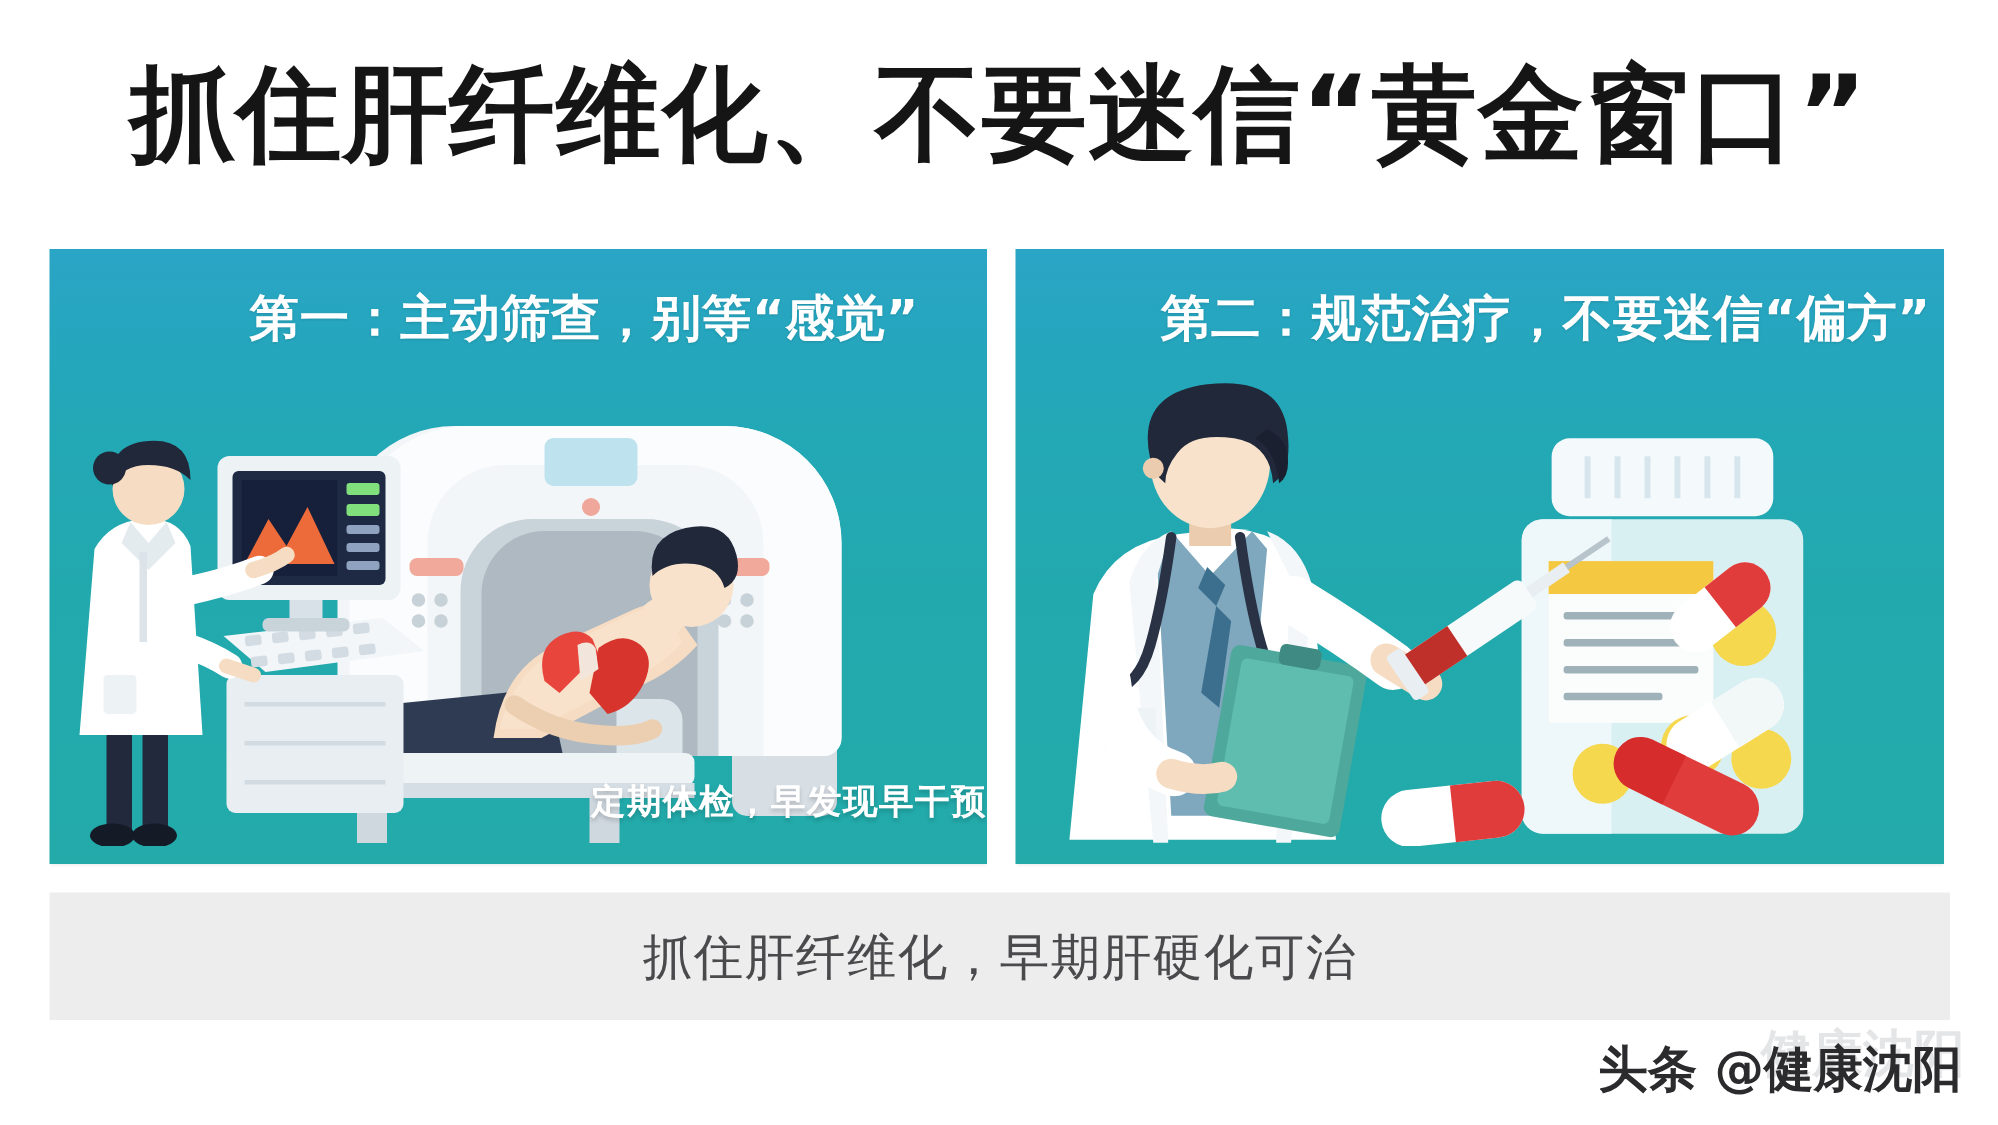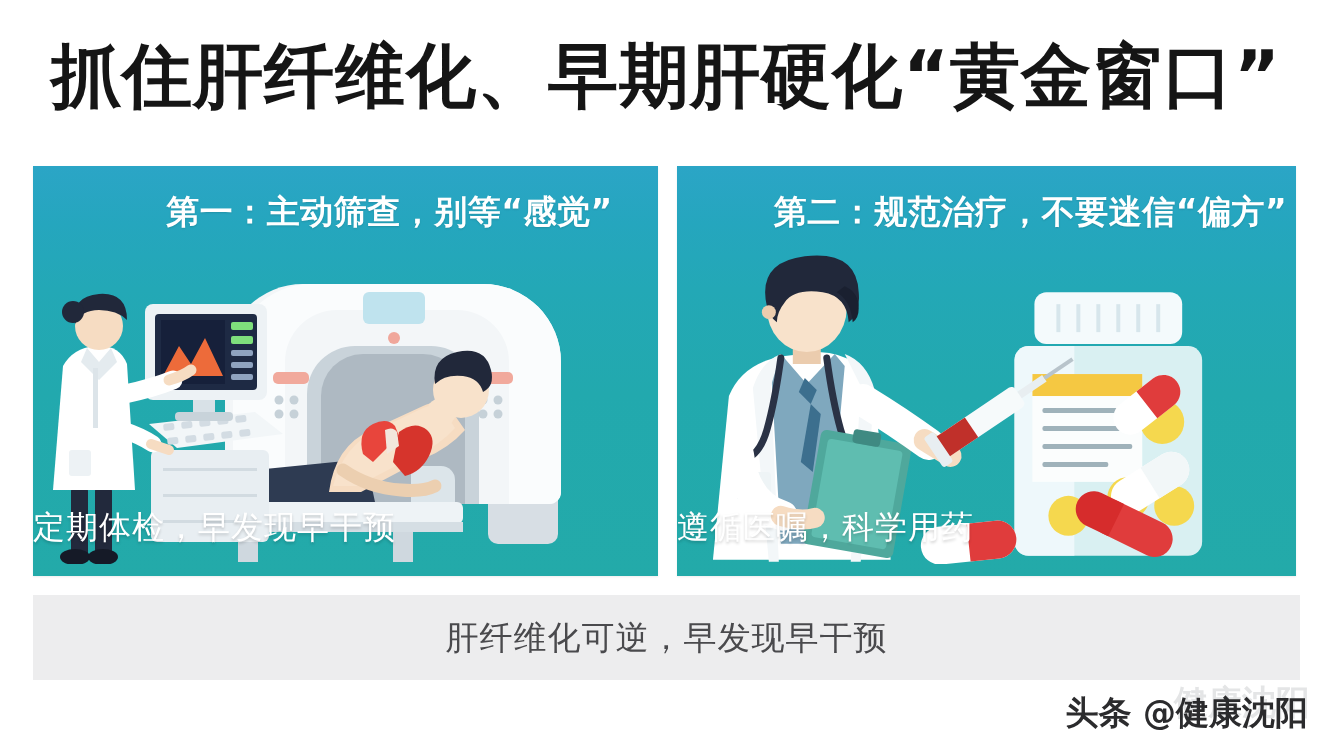--- a/index.html
+++ b/index.html
@@ -56,24 +56,24 @@
     white-space: nowrap;
     text-shadow: 0 1px 2px rgba(0,0,0,0.13);
     font-family: "DejaVu Sans", "Liberation Sans", sans-serif;
     padding-left: 44px;
   }
   .panel-caption {
     position: absolute;
     bottom: 26px;
     left: 0;
     width: 100%;
-    text-align: left;
+    text-align: right;
     color: #ffffff;
-    font-size: 32px;
-    font-weight: normal;
+    font-size: 23px;
+    font-weight: bold;
     letter-spacing: 1px;
     white-space: nowrap;
     text-shadow: 0 2px 3px rgba(0,0,0,0.18);
     font-family: "DejaVu Sans", "Liberation Sans", sans-serif;
   }
 
   .illus {
     position: absolute;
     top: 88px;
     left: 0;
@@ -132,21 +132,21 @@
     font-size: 33px;
     font-weight: bold;
     color: #2b2b2d;
     white-space: nowrap;
     font-family: "DejaVu Sans", "Liberation Sans", sans-serif;
   }
 </style>
 </head>
 <body>
 
-<div id="main-title">抓住肝纤维化、早期肝硬化“黄金窗口”</div>
+<div id="main-title">抓住肝纤维化、不要迷信“黄金窗口”</div>
 
 <div id="panel-left" class="panel">
 
   <div class="panel-heading">第一：主动筛查，别等“感觉”</div>
 
   <div class="illus">
     <svg viewBox="0 0 625 310" preserveAspectRatio="xMidYMid meet">
 
       <g>
         <rect x="455" y="100" width="70" height="190" rx="10" fill="#D7DEE4"></rect>
@@ -367,23 +367,22 @@
         <ellipse cx="130" cy="54" rx="40" ry="44" fill="#F8E2CB"></ellipse>
 
         <path d="M90 52 q-10 -44 38 -50 q52 -6 54 36 q2 22 -10 30 q-2 -26 -26 -30 q-28 -4 -38 10 q-8 10 -8 20 q-8 -6 -10 -16 z" fill="#21283A"></path>
         <path d="M168 32 q14 6 14 22 q0 10 -6 14 q-2 -22 -16 -30 z" fill="#1A2030"></path>
 
         <circle cx="92" cy="58" r="7" fill="#EBCCAE"></circle>
       </g>
     </svg>
   </div>
 
-  <div class="panel-caption">遵循医嘱，科学用药</div>
 </div>
 
 <div id="footer-strip">
-  <div id="footer-text">肝纤维化可逆，早发现早干预</div>
+  <div id="footer-text">抓住肝纤维化，早期肝硬化可治</div>
 </div>
 
 <div id="watermark">
   <div id="watermark-ghost">健康沈阳</div>
   <div id="watermark-label">头条 @健康沈阳</div>
 </div>
 
 </body></html>

